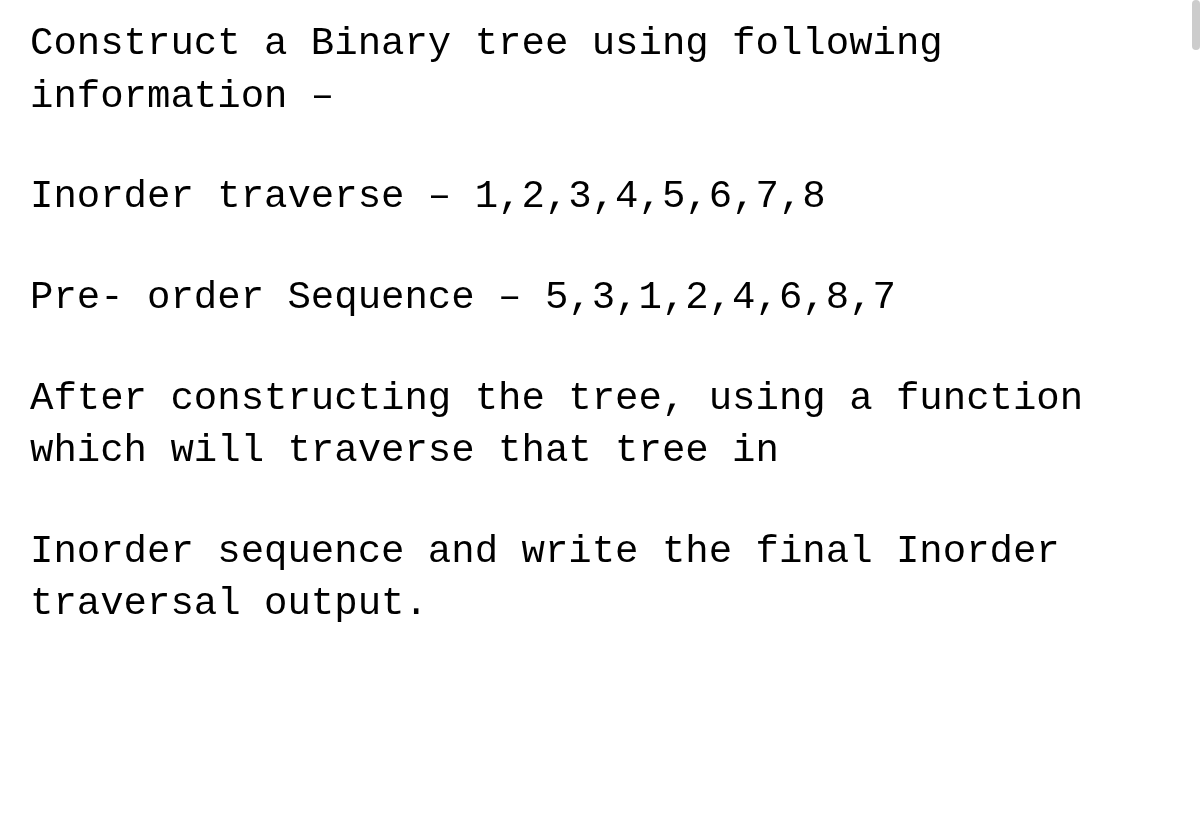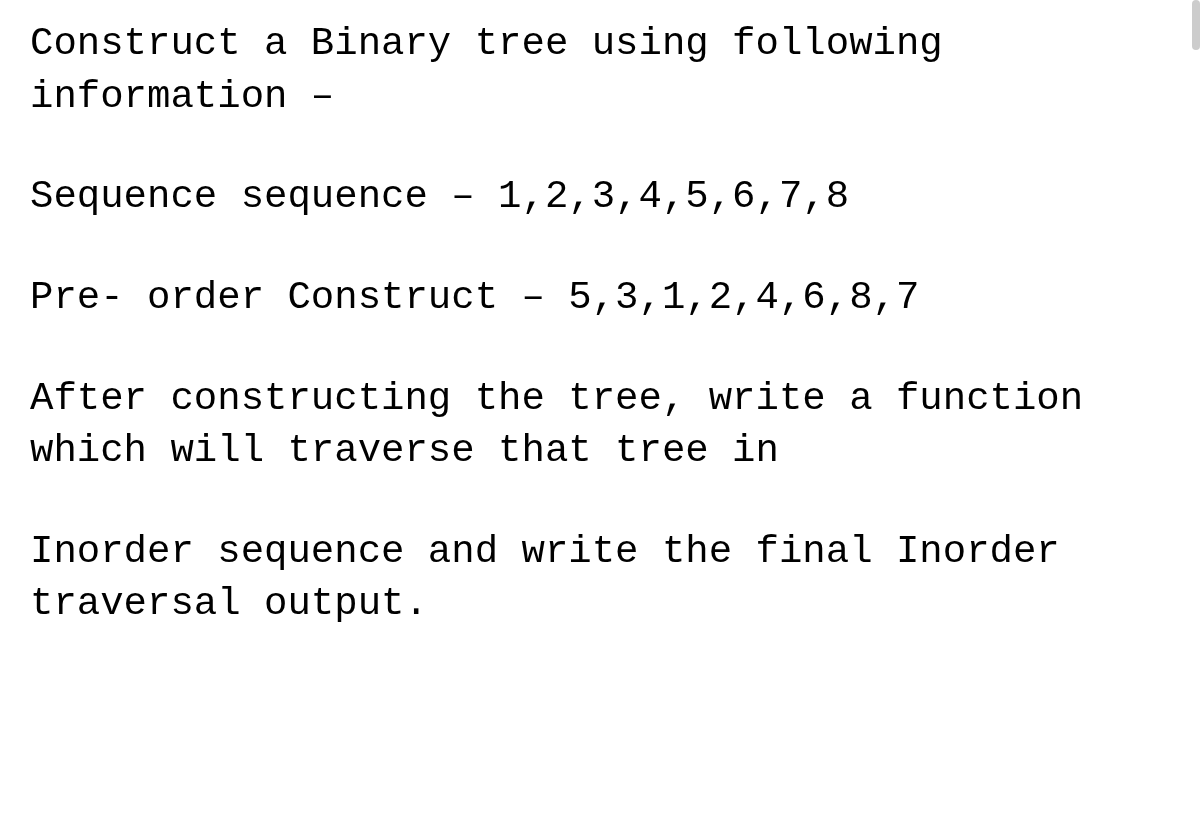--- a/index.html
+++ b/index.html
@@ -32,21 +32,21 @@
       height: 50px;
       background: #cccccc;
       border-radius: 4px;
     }
   </style>
 </head>
 <body>
 
 <div class="paragraph">Construct a Binary tree using following information –</div>
 
-<div class="paragraph">Sequence sequence – 1,2,3,4,5,6,7,8</div>
+<div class="paragraph">Inorder traverse – 1,2,3,4,5,6,7,8</div>
 
-<div class="paragraph">Pre- order Construct – 5,3,1,2,4,6,8,7</div>
+<div class="paragraph">Pre- order Sequence – 5,3,1,2,4,6,8,7</div>
 
-<div class="paragraph">After constructing the tree, write a function which will traverse that tree in</div>
+<div class="paragraph">After constructing the tree, using a function which will traverse that tree in</div>
 
 <div class="paragraph last">Inorder sequence and write the final Inorder traversal output.</div>
 
 <div class="scrollbar"></div>
 
 </body></html>

